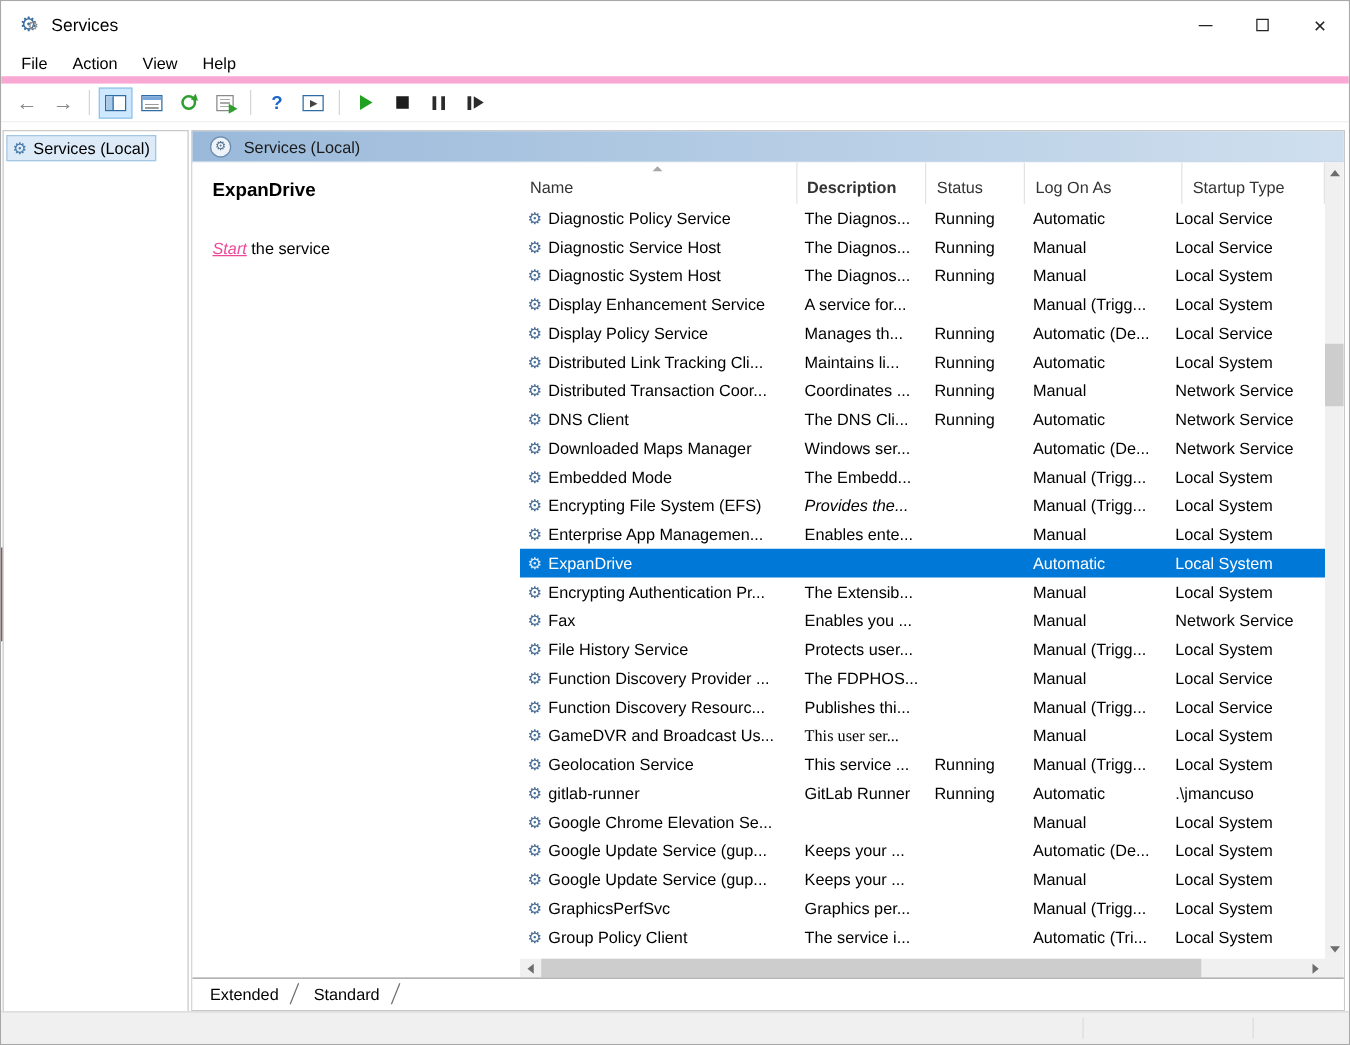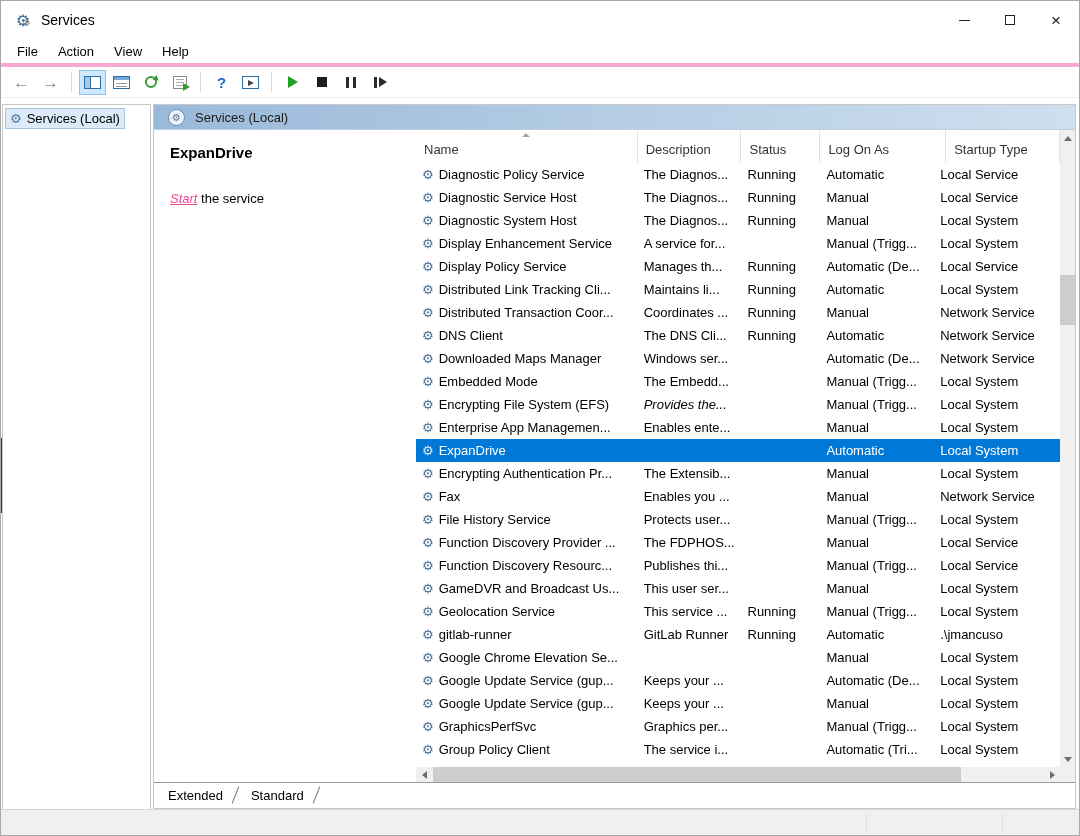--- a/index.html
+++ b/index.html
@@ -12,21 +12,21 @@
   .app-icon { margin-left:12px; font-size:16px; color:#3c6e9f; position:relative; width:20px; text-align:center; }
   .app-icon .g2 { position:absolute; left:9px; top:6px; font-size:10px; color:#8a8a8a; }
   .win-title { margin-left:8px; font-size:14px; }
   .win-controls { margin-left:auto; display:flex; height:38px; }
   .win-btn { width:46px; height:38px; display:flex; align-items:center; justify-content:center; cursor:default; }
   .min-glyph { width:11px; height:1px; background:#222; }
   .max-glyph { width:10px; height:10px; border:1px solid #222; }
   .close-glyph { font-size:17px; line-height:1; color:#222; }
 
   
-  .menubar { position:absolute; top:38px; left:0; right:0; height:28px; background:#fff; display:flex; align-items:center; padding-left:6px; border-bottom:4px solid #f9a8d4; }
+  .menubar { position:absolute; top:38px; left:0; right:0; height:28px; background:#fff; display:flex; align-items:center; padding-left:6px; border-bottom:6px solid #f9a8d4; }
   .menu-item { padding:4px 10px; font-size:13px; }
 
   
   .toolbar { position:absolute; top:66px; left:0; right:0; height:31px; background:#fff; display:flex; align-items:center; padding-left:6px; border-bottom:1px solid #ececec; }
   .tb-btn { width:27px; height:25px; display:flex; align-items:center; justify-content:center; margin:0 1px; border:1px solid transparent; }
   .tb-btn.active { background:#cde8ff; border:1px solid #90c3e8; }
   .tb-sep { width:1px; height:20px; background:#d6d6d6; margin:0 6px; }
   .icon { display:inline-block; position:relative; }
   .i-arrow-left, .i-arrow-right { font-size:17px; color:#8b8b8b; font-weight:bold; line-height:1; }
   .i-console-tree { width:17px; height:13px; border:1px solid #2e6da4; background:#fff; }
@@ -209,21 +209,21 @@
             <a>Start</a><span> the service</span>
           </div>
         </div>
 
         <div class="list-area">
           <div class="col-headers">
               <div class="col-h" style="width: 222px;">
                 <span>Name</span>
                 <div class="sort-caret"></div>
               </div>
-              <div class="col-h" style="width: 104px;">
+              <div class="col-h" style="width: 104px; font-weight: bold;">
                 <span>Description</span>
               </div>
               <div class="col-h" style="width: 79px;">
                 <span>Status</span>
               </div>
               <div class="col-h" style="width: 126px;">
                 <span>Log On As</span>
               </div>
               <div class="col-h" style="width: 114px;">
                 <span>Startup Type</span>
@@ -408,21 +408,21 @@
                 <div class="cell" style="width: 104px;">Publishes thi...</div>
                 <div class="cell" style="width: 79px;"></div>
                 <div class="cell" style="width: 114px;">Manual (Trigg...</div>
                 <div class="cell" style="width: 126px;">Local Service</div>
               </div>
               <div class="row">
                 <div class="cell" style="width: 222px;">
                   <span class="gear">⚙</span>
                   <span>GameDVR and Broadcast Us...</span>
                 </div>
-                <div class="cell" style="width: 104px;">This user ser...</div>
+                <div class="cell" style="width: 104px; font-family: Liberation Serif, serif;">This user ser...</div>
                 <div class="cell" style="width: 79px;"></div>
                 <div class="cell" style="width: 114px;">Manual</div>
                 <div class="cell" style="width: 126px;">Local System</div>
               </div>
               <div class="row">
                 <div class="cell" style="width: 222px;">
                   <span class="gear">⚙</span>
                   <span>Geolocation Service</span>
                 </div>
                 <div class="cell" style="width: 104px;">This service ...</div>

